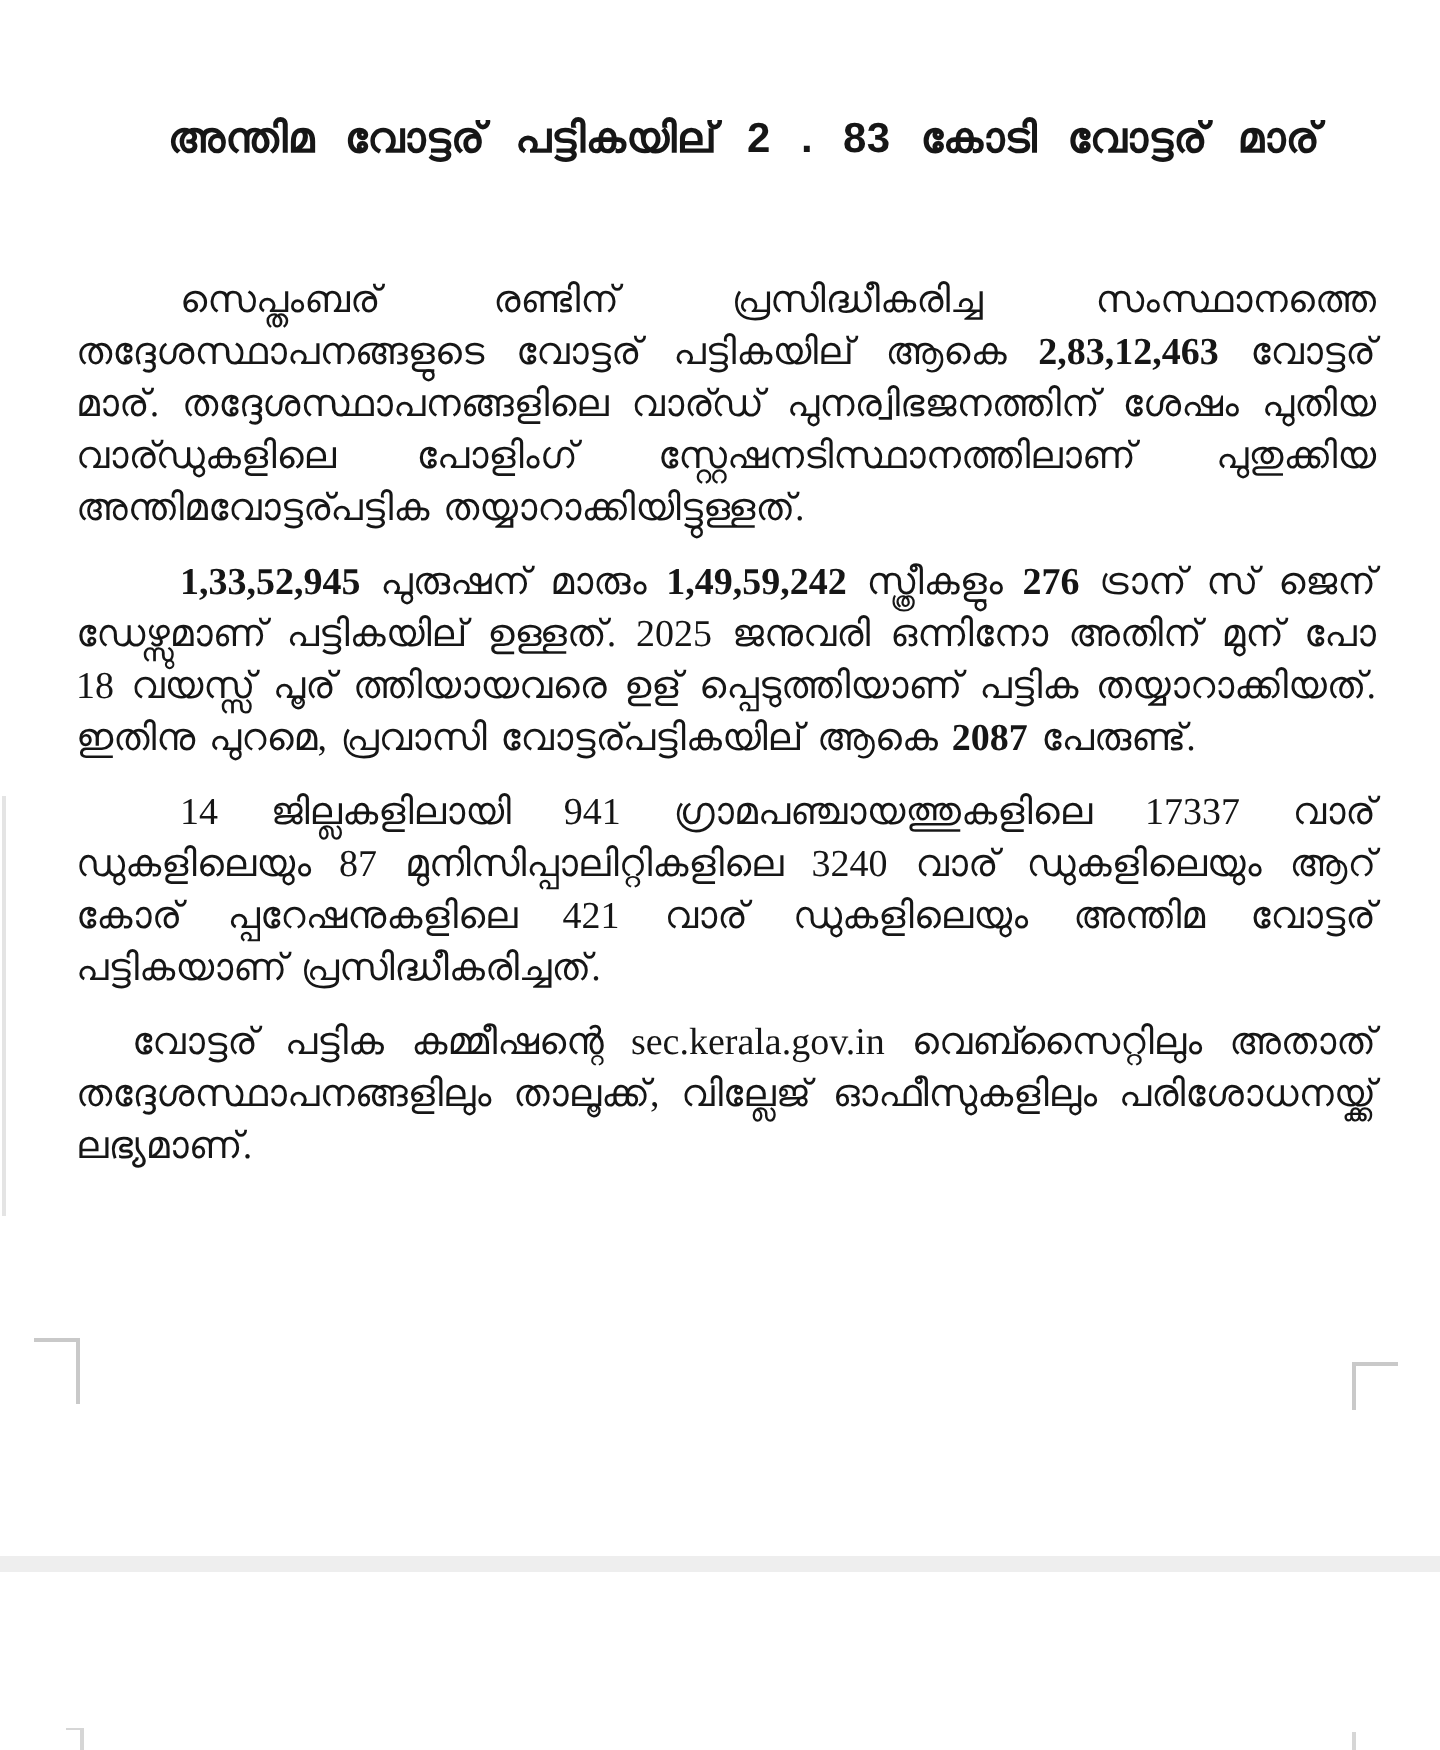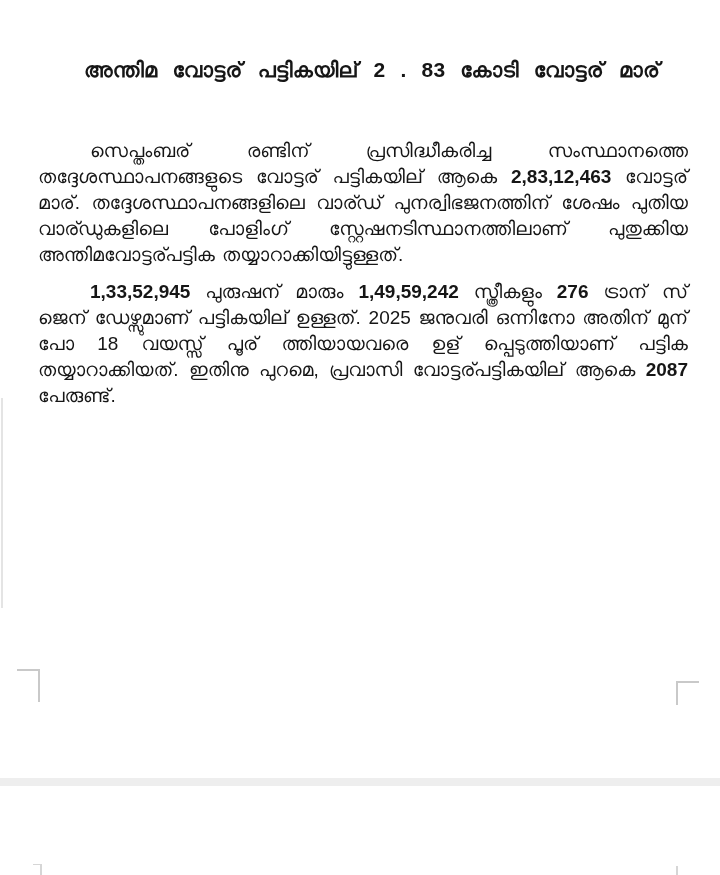--- a/index.html
+++ b/index.html
@@ -26,20 +26,21 @@
   }
   .article {
     position: absolute;
     top: 138px;
     left: 38px;
     width: 650px;
     font-size: 19px;
     line-height: 26px;
     text-align: justify;
     word-spacing: 2px;
+    font-family: Liberation Serif, serif;
   }
   .article p { margin: 0 0 11px 0; }
   .indent-large { text-indent: 52px; }
   .indent-small { text-indent: 28px; }
   .indent-none  { text-indent: 0; }
   .justify-last { text-align-last: justify; }
   .bold { font-weight: 700; }
   
   .crop-mark-tl {
     position: absolute; left: 17px; top: 669px;
@@ -78,20 +79,22 @@
 </head>
 <body>
 
 <div class="page">
 
   <div class="doc-title">അന്തിമ വോട്ടര് പട്ടികയില് 2 . 83 കോടി വോട്ടര് മാര്</div>
 
   <div class="article">
       <p class="indent-large"><span>സെപ്തംബര് രണ്ടിന് പ്രസിദ്ധീകരിച്ച സംസ്ഥാനത്തെ തദ്ദേശസ്ഥാപനങ്ങളുടെ വോട്ടര് പട്ടികയില് ആകെ </span><span class="bold">2,83,12,463</span><span> വോട്ടര് മാര്. തദ്ദേശസ്ഥാപനങ്ങളിലെ വാര്ഡ് പുനര്വിഭജനത്തിന് ശേഷം പുതിയ വാര്ഡുകളിലെ പോളിംഗ് സ്റ്റേഷനടിസ്ഥാനത്തിലാണ് പുതുക്കിയ അന്തിമവോട്ടര്പട്ടിക തയ്യാറാക്കിയിട്ടുള്ളത്.</span></p>
       <p class="indent-large"><span class="bold">1,33,52,945</span><span> പുരുഷന് മാരും </span><span class="bold">1,49,59,242</span><span> സ്ത്രീകളും </span><span class="bold">276</span><span> ട്രാന് സ് ജെന് ഡേഴ്സുമാണ് പട്ടികയില് ഉള്ളത്. 2025 ജനുവരി ഒന്നിനോ അതിന് മുന് പോ 18 വയസ്സ് പൂര് ത്തിയായവരെ ഉള് പ്പെടുത്തിയാണ് പട്ടിക തയ്യാറാക്കിയത്. ഇതിനു പുറമെ, പ്രവാസി വോട്ടര്പട്ടികയില് ആകെ </span><span class="bold">2087</span><span> പേരുണ്ട്.</span></p>
+      <p class="indent-large"><span>14 ജില്ലകളിലായി 941 ഗ്രാമപഞ്ചായത്തുകളിലെ 17337 വാര് ഡുകളിലെയും 87 മുനിസിപ്പാലിറ്റികളിലെ 3240 വാര് ഡുകളിലെയും ആറ് കോര് പ്പറേഷനുകളിലെ 421 വാര് ഡുകളിലെയും അന്തിമ വോട്ടര് പട്ടികയാണ് പ്രസിദ്ധീകരിച്ചത്.</span></p>
+      <p class="indent-small"><span>വോട്ടര് പട്ടിക കമ്മീഷന്റെ sec.kerala.gov.in വെബ്സൈറ്റിലും അതാത് തദ്ദേശസ്ഥാപനങ്ങളിലും താലൂക്ക്, വില്ലേജ് ഓഫീസുകളിലും പരിശോധനയ്ക്ക് ലഭ്യമാണ്.</span></p>
     </div>
 
   <div class="crop-mark-tl"></div>
   <div class="crop-mark-tr"></div>
   <div class="edge-line"></div>
   <div class="scan-band"></div>
   <div class="crop-mark-bl"></div>
   <div class="crop-mark-br"></div>
 
 </div>

